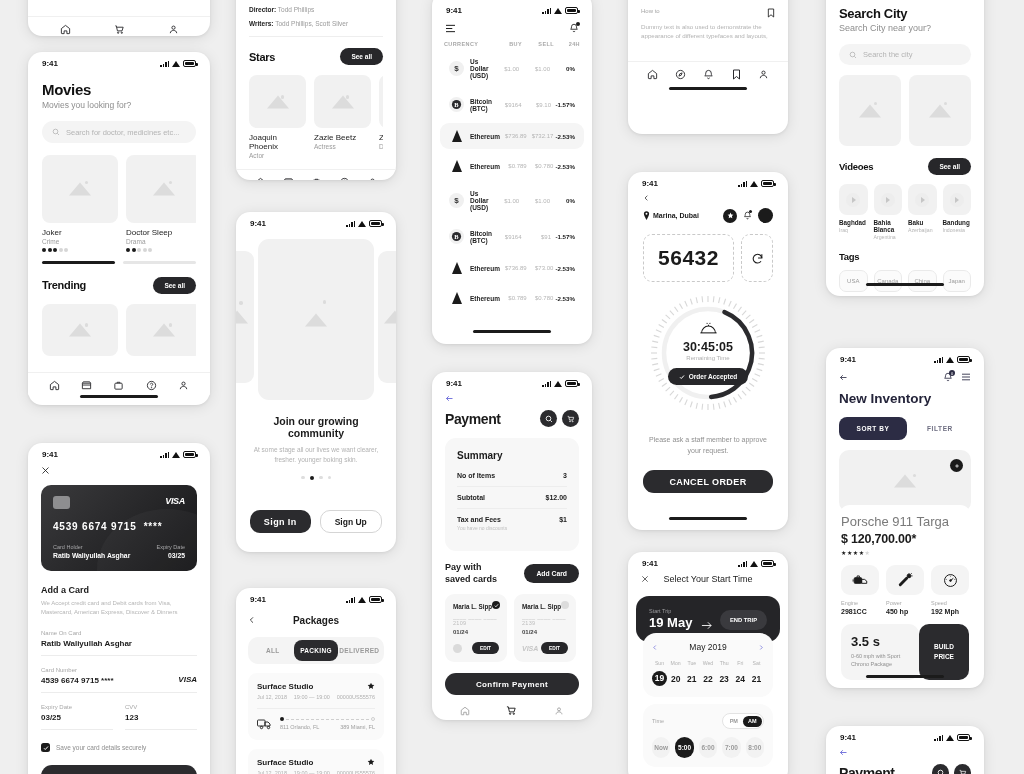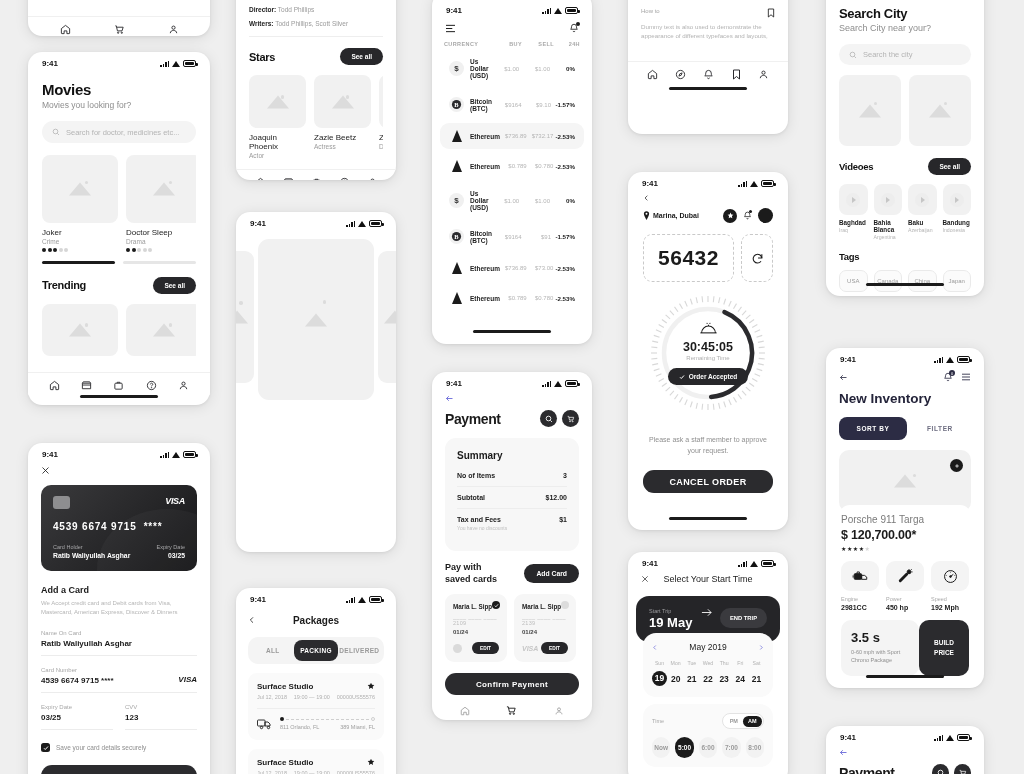--- a/index.html
+++ b/index.html
@@ -166,21 +166,21 @@
   .dash-box { border: 1px dashed #c9c9c9; border-radius: 9px; display: flex;
     align-items: center; justify-content: center; }
   .big-num { font-size: 21px; font-weight: bold; color: #1b1b1b; letter-spacing: .5px; }
   .timer-wrap { position: relative; width: 118px; height: 118px; margin: 12px auto 0; }
   .timer-txt { font-size: 12.5px; font-weight: bold; color: #1b1b1b; }
   .timer-sub { font-size: 6px; color: #b0b0b0; margin-top: 1px; }
 
   
   #p10 { left: 628px; top: 552px; width: 160px; height: 232px; }
   .trip-card { background: #252528; border-radius: 13px; padding: 12px 13px; color: #fff;
-    display: flex; align-items: flex-start; justify-content: space-between; }
+    display: flex; align-items: flex-end; justify-content: space-between; }
   .cal { background: #fafafa; border-radius: 13px; margin: -9px 7px 0; padding: 9px 9px 11px; position: relative; }
   .cal-days { display: flex; justify-content: space-between; font-size: 5.2px; color: #b2b2b2; margin-top: 8px; }
   .cal-nums { display: flex; justify-content: space-between; align-items: center; margin-top: 5px; }
   .cal-nums span { font-size: 8.5px; font-weight: bold; color: #1b1b1b; width: 15px; text-align: center; }
   .cal-nums span.on { background: #1b1b1b; color: #fff; border-radius: 50%; height: 15px; line-height: 15px; }
   .time-card { background: #fafafa; border-radius: 13px; margin: 7px 7px 0; padding: 9px; }
   .ampm { background: #fff; border: 1px solid #e3e3e3; border-radius: 10px; display: flex;
     align-items: center; padding: 1.5px; font-size: 5.5px; font-weight: bold; }
   .ampm span { padding: 2.5px 5px; border-radius: 8px; color: #9a9a9a; }
   .ampm span.on { background: #1b1b1b; color: #fff; }
@@ -501,20 +501,34 @@
         <span class="wifi"></span>
         <span class="batt">
             <i></i>
           </span>
       </span>
     </div>
     <div style="position:relative;height:166px;margin-top:8px">
       <div class="ph-img" style="position:absolute;left:-16px;top:12px;width:34px;height:132px;border-radius:9px"></div>
       <div class="ph-img" style="position:absolute;right:-16px;top:12px;width:34px;height:132px;border-radius:9px"></div>
       <div class="ph-img" style="position:absolute;left:22px;right:22px;top:0;height:161px;border-radius:11px"></div>
+    </div>
+    <div style="padding:0 14px">
+      <div style="font-size:10.5px;font-weight:bold;color:#1b1b1b;text-align:center;margin-top:10px">Join our growing community</div>
+      <div style="font-size:6.5px;color:#b2b2b2;text-align:center;line-height:1.6;margin-top:6px">At some stage all our lives we want clearer, fresher. younger boking skin.</div>
+      <div class="dots">
+        <i class="dot"></i>
+        <i class="dot on"></i>
+        <i class="dot"></i>
+        <i class="dot"></i>
+      </div>
+      <div style="display:flex;gap:9px;margin-top:30px">
+        <div class="btn-dark" style="flex:1;height:23px;border-radius:10px">Sign In</div>
+        <div class="btn-out" style="flex:1;height:23px;border-radius:10px">Sign Up</div>
+      </div>
     </div>
   </div>
 
   <div class="phone" id="p5">
     <div class="statusbar">
       <span>9:41</span>
       <span class="sb-icons">
         <span class="bars">
             <i></i>
             <i></i>
@@ -1197,21 +1211,21 @@
         <div class="nv-filter">FILTER</div>
       </div>
       <div class="ph-img" style="height:62px;margin-top:10px;border-radius:10px;position:relative">
         <span style="position:absolute;right:8px;top:9px;width:13px;height:13px;border-radius:50%;background:#1b1b1b;display:flex;align-items:center;justify-content:center;z-index:2">
           <svg width="6" height="6" viewBox="0 0 24 24" fill="none" stroke="#fff" stroke-width="3">
               <path d="M12 5v14M5 12h14"></path>
             </svg>
         </span>
       </div>
       <div style="background:#fff;border-radius:11px;margin-top:-7px;position:relative;padding:9px 2px 0">
-        <div style="font-size:10px;color:#7a7a7a">Porsche 911 Targa</div>
+        <div style="font-size:13px;color:#7a7a7a">Porsche 911 Targa</div>
         <div class="price">$ 120,700.00*</div>
         <div class="starglyph" style="margin-top:3px">★★★★<span style="color:#d6d6d6">★</span></div>
         <div style="display:flex;gap:7px;margin-top:9px">
           <div style="flex:1">
             <div class="spec">
               <svg width="17" height="13" viewBox="0 0 30 22" fill="none" stroke="#1b1b1b" stroke-width="1.7">
                   <rect x="4" y="6" width="13" height="10" rx="1.5" fill="#1b1b1b"></rect>
                   <path d="M17 9h5l4 3v4h-9z"></path>
                   <path d="M2 9v4"></path>
                   <path d="M9 6V3h4v3"></path>

